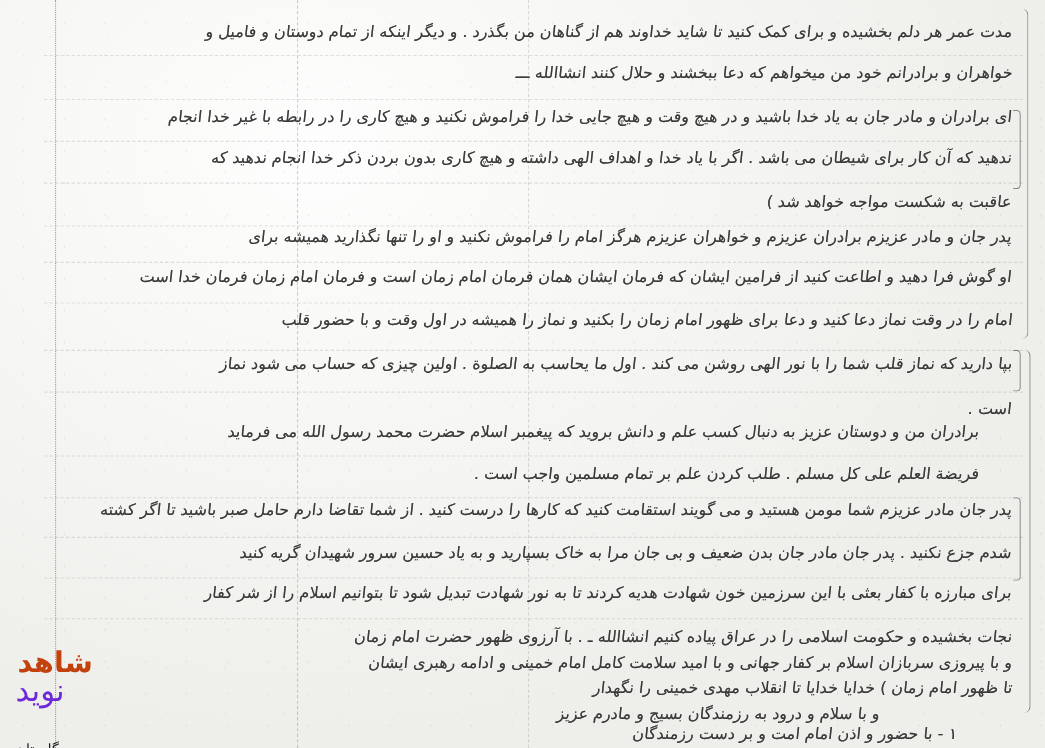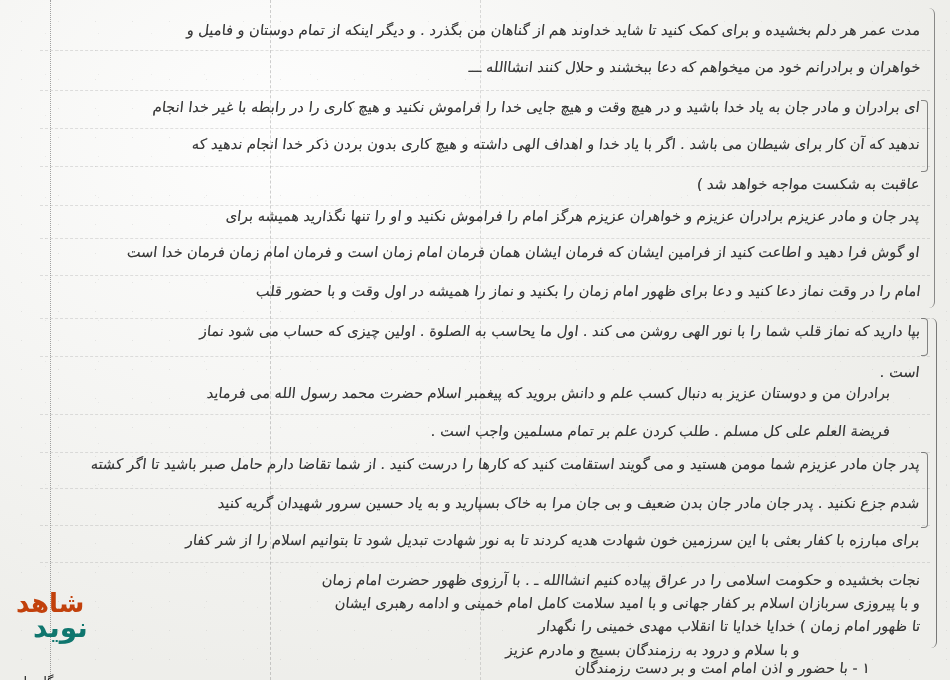--- a/index.html
+++ b/index.html
@@ -108,27 +108,26 @@
       font-size: 26px;
       line-height: 26px;
       color: #c2410c;
       direction: rtl;
       letter-spacing: -2px;
     }
     .logo-mid {
       position: absolute;
       left: 6px; top: 26px;
       font-family: "DejaVu Sans", sans-serif;
-      font-weight: bold;
+      font-weight: normal;
       font-size: 28px;
       line-height: 28px;
-      color: #0f766e;
+      color: #6d28d9;
       direction: rtl;
       letter-spacing: -2px;
-      margin-left: 19px;
     }
     .logo-bottom {
       position: absolute;
       left: 2px; top: 60px;
       font-family: "DejaVu Sans", sans-serif;
       font-size: 13px;
       line-height: 14px;
       color: #222;
       direction: rtl;
       border-bottom: 2px solid #222;

